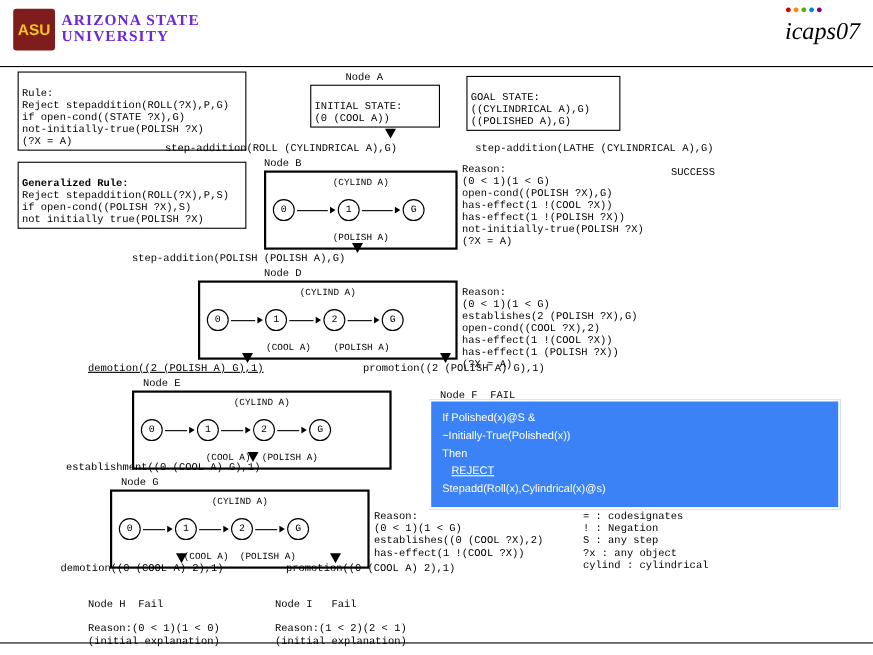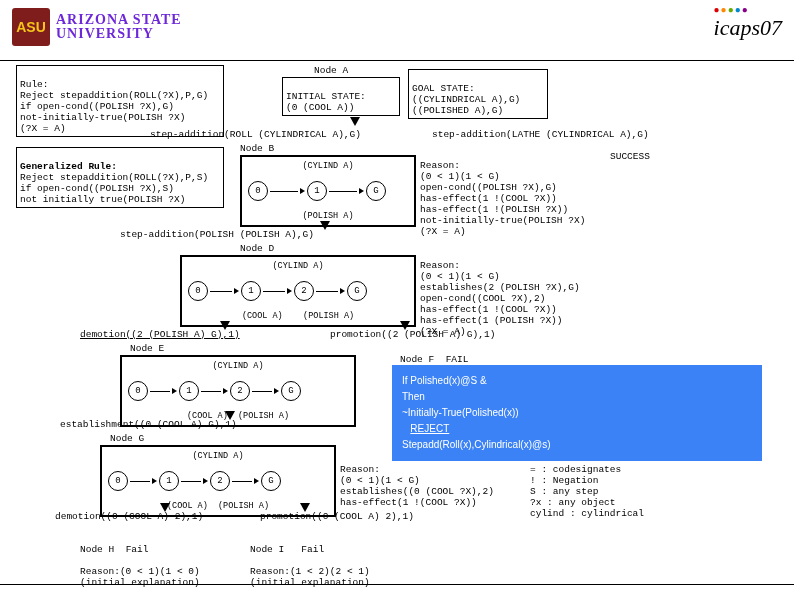--- a/index.html
+++ b/index.html
@@ -44,29 +44,29 @@
     </div>
     <span>icaps07</span>
   </div>
 </div>
 
 <div style="position:relative;width:794px;height:525px;">
 
   <div class="abs box mono" style="left:16px;top:4px;width:200px;">
 <span>Rule:</span>
 <span>Reject stepaddition(ROLL(?X),P,G)</span>
-<span>if open-cond((POLISH ?X),G)</span>
+<span>if open-cond((STATE ?X),G)</span>
 <span>not-initially-true(POLISH ?X)</span>
 <span>(?X = A)</span></div>
 
   <div class="abs mono" style="left:280px;top:4px;margin-left:34px;">Node A</div>
   <div class="abs box mono" style="left:282px;top:16px;width:110px;">
 <span>INITIAL STATE:</span>
 <span>(0 (COOL A))</span></div>
-  <div class="abs box mono" style="left:408px;top:8px;width:132px;">
+  <div class="abs box mono" style="left:424px;top:8px;width:132px;">
 <span>GOAL STATE:</span>
 <span>((CYLINDRICAL A),G)</span>
 <span>((POLISHED A),G)</span></div>
 
   <div class="abs mono" style="left:150px;top:68px;">step-addition(ROLL (CYLINDRICAL A),G)</div>
   <div class="abs mono" style="left:420px;top:68px;margin-left:12px;">step-addition(LATHE (CYLINDRICAL A),G)</div>
   <div class="abs v-arrow" style="left:350px;top:56px;"></div>
 
   <div class="abs box mono" style="left:16px;top:86px;width:200px;">
 <b>Generalized Rule:</b>
@@ -82,21 +82,21 @@
         <span class="arrow-shaft" style="width:28px"></span>
         <span class="arrow-head"></span>
       <span class="state-node">1</span>
         <span class="arrow-shaft" style="width:28px"></span>
         <span class="arrow-head"></span>
       <span class="state-node">G</span>
     </div>
     <div class="pg-label">(POLISH A)</div>
   </div>
 
-  <div class="abs mono" style="left:420px;top:88px;">
+  <div class="abs mono" style="left:420px;top:76px;">
 <span>Reason:</span>
 <span>(0 &lt; 1)(1 &lt; G)</span>
 <span>open-cond((POLISH ?X),G)</span>
 <span>has-effect(1 !(COOL ?X))</span>
 <span>has-effect(1 !(POLISH ?X))</span>
 <span>not-initially-true(POLISH ?X)</span>
 <span>(?X = A)</span></div>
   <div class="abs mono" style="left:610px;top:90px;">SUCCESS</div>
 
   <div class="abs v-arrow" style="left:320px;top:160px;"></div>
@@ -200,21 +200,21 @@
 <span>(initial explanation)</span></div>
 
   <div class="abs mono" style="left:250px;top:472px;">
 <span>Node I</span>   <span>Fail</span>
 
 <span>Reason:(1 &lt; 2)(2 &lt; 1)</span>
 <span>(initial explanation)</span></div>
 
   <div class="callout" style="left:390px;top:302px;width:350px;">
     <div>If Polished(x)@S &amp;</div>
+    <div>   ~Initially-True(Polished(x))</div>
     <div>   Then</div>
-    <div>   ~Initially-True(Polished(x))</div>
     <div>&nbsp;&nbsp;&nbsp;<span class="u">REJECT</span></div>
     <div>         Stepadd(Roll(x),Cylindrical(x)@s)</div>
   </div>
 
 </div>
 
 <div class="footer-line"></div>
 
 </body></html>

